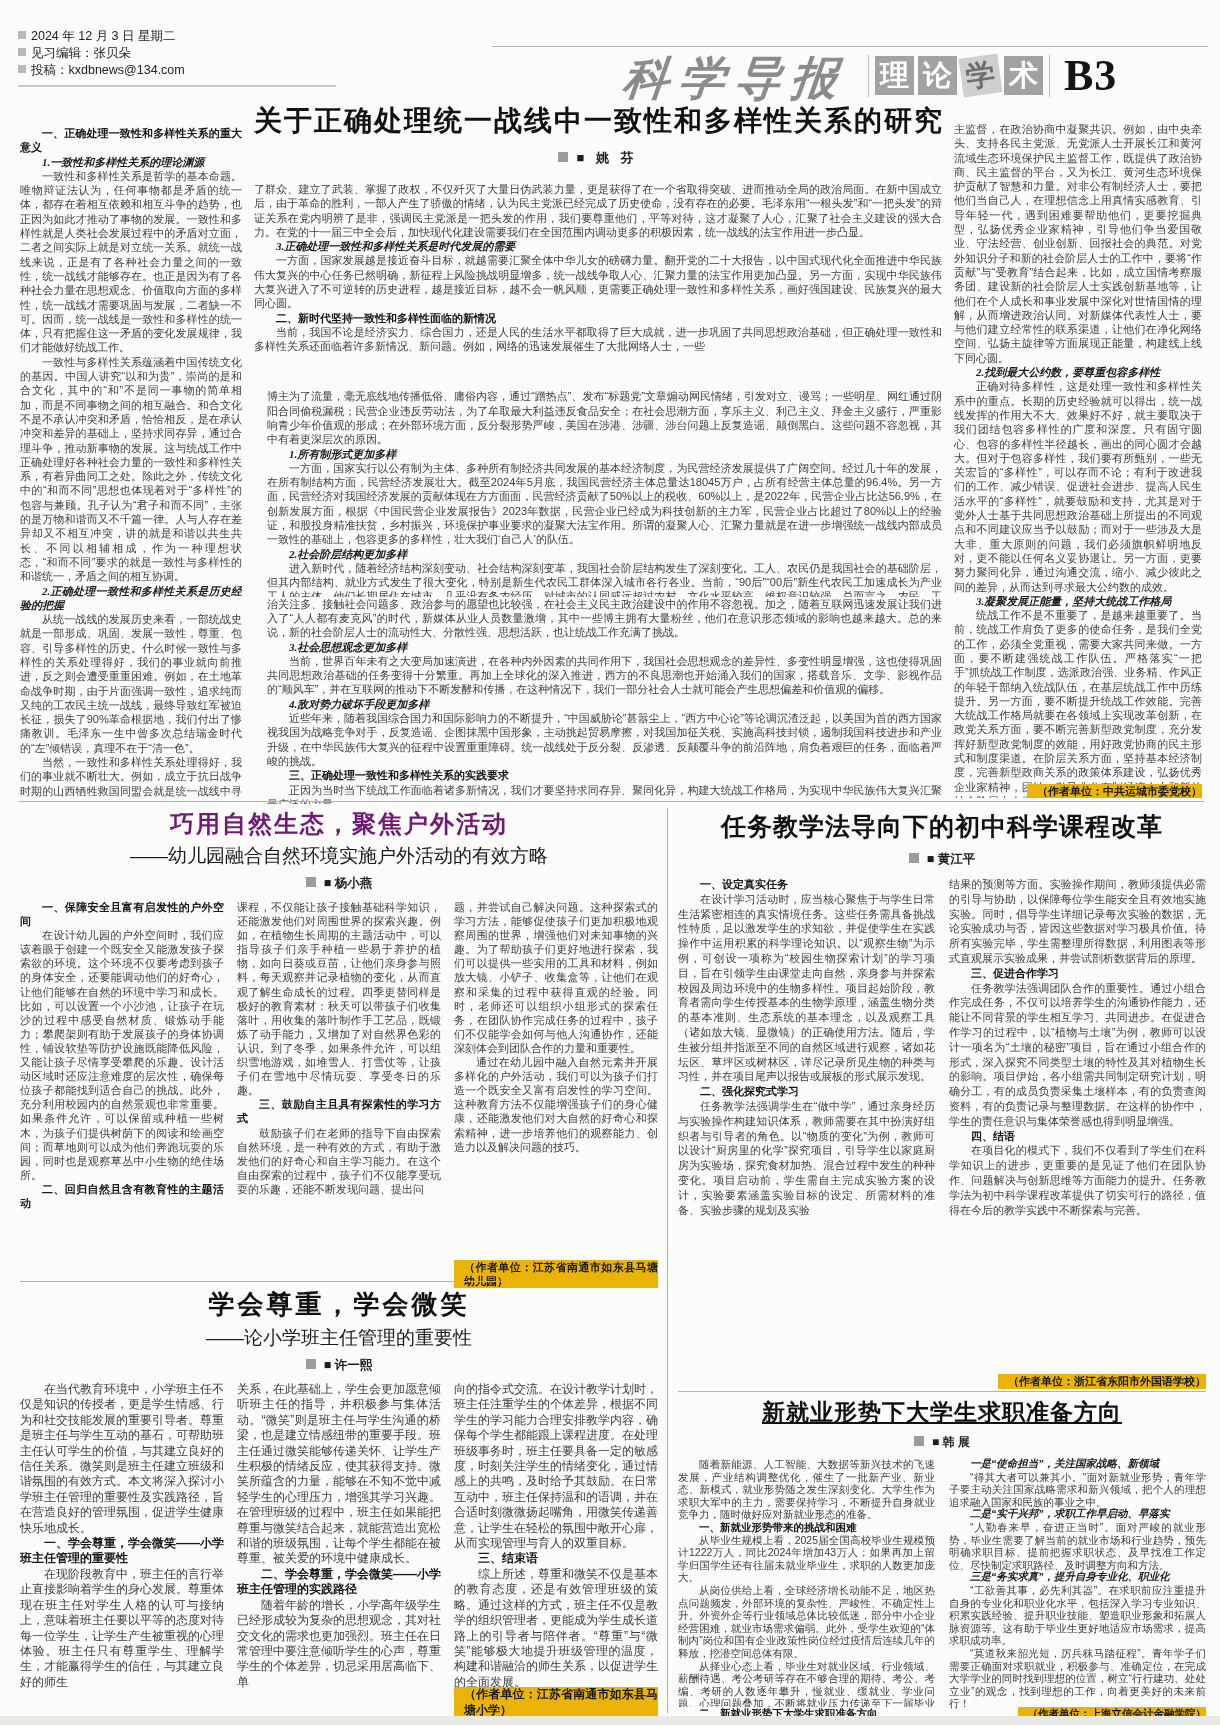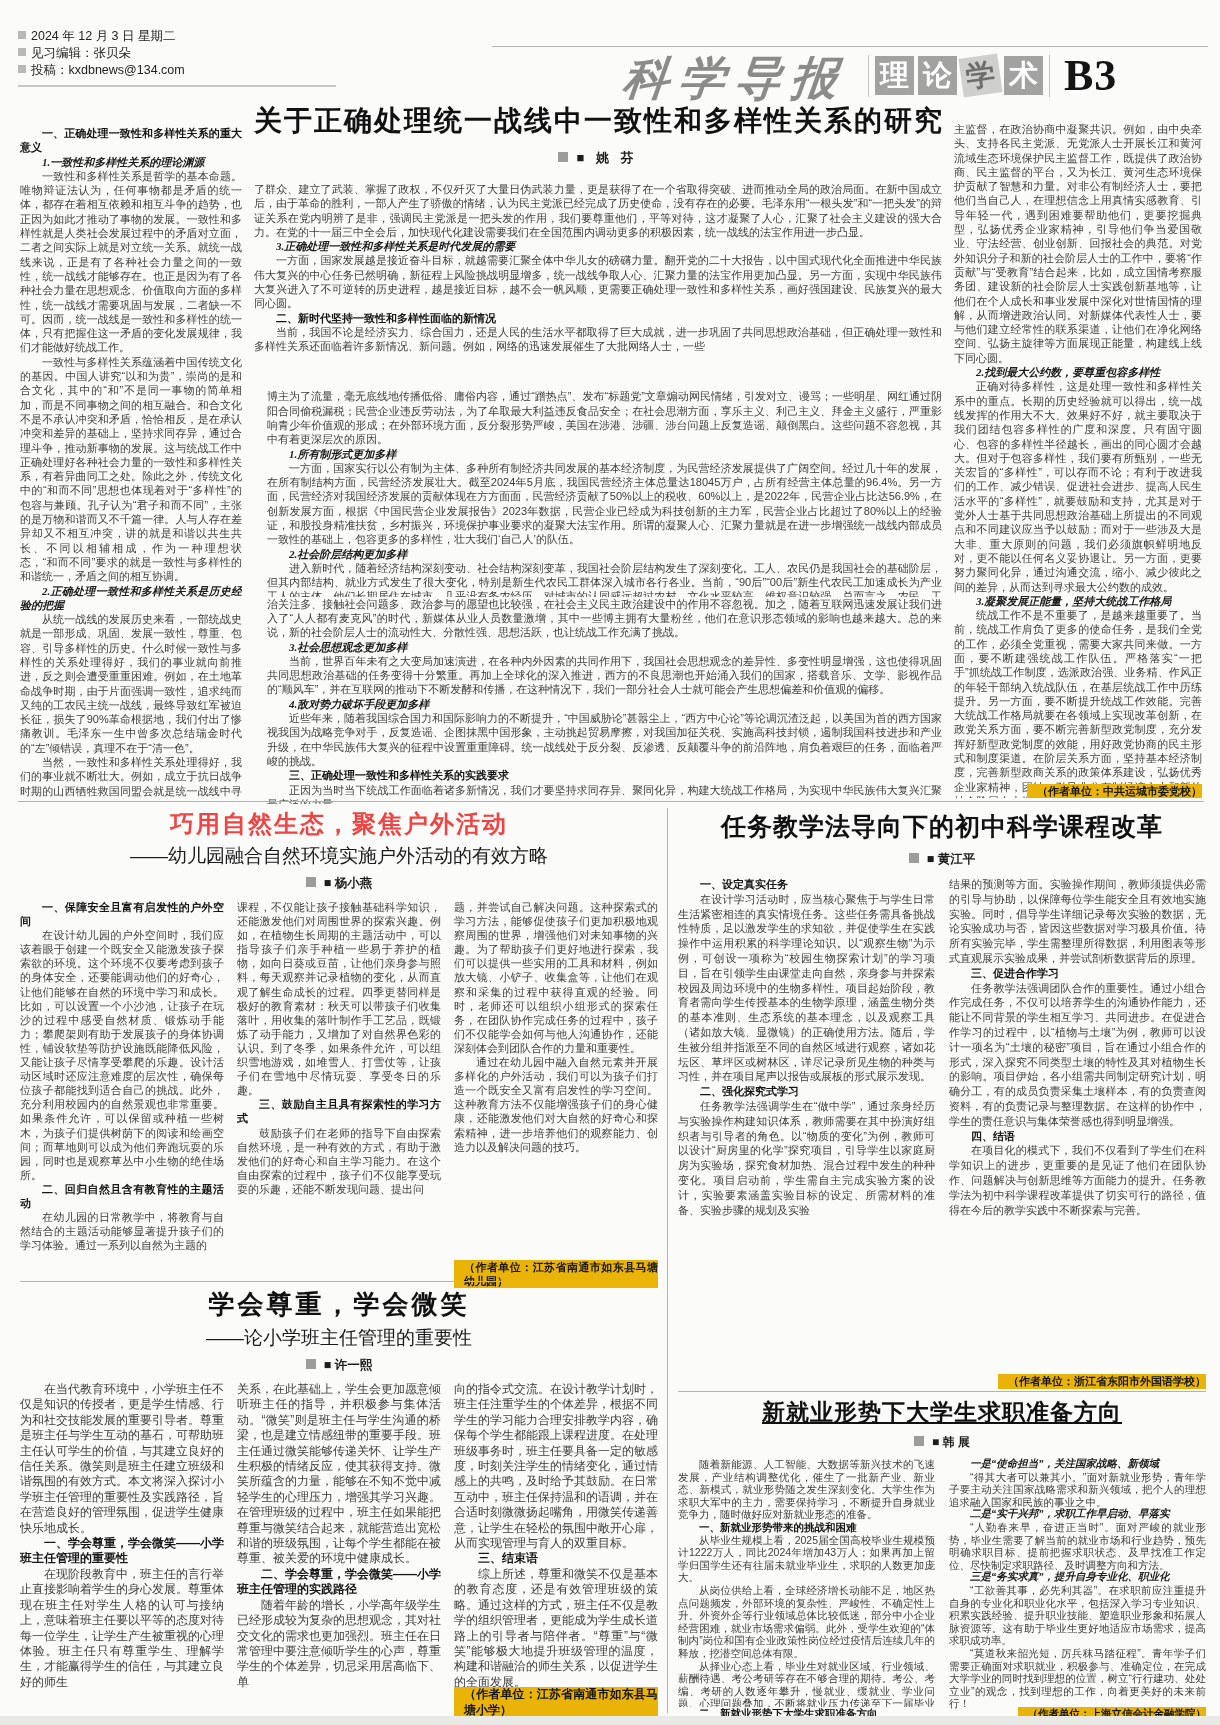--- a/index.html
+++ b/index.html
@@ -47,21 +47,21 @@
 
   
   .rule-mid{position:absolute;left:18px;top:801px;width:1186px;height:1px;background:#b2b2b0;}
   .vrule{position:absolute;left:667px;top:808px;width:1px;height:905px;background:#b2b2b0;}
   .rule-left2{position:absolute;left:20px;top:1281px;width:638px;height:1px;background:#b2b2b0;}
   .rule-right2{position:absolute;left:678px;top:1391px;width:528px;height:1px;background:#b2b2b0;}
   .bottom-strip{position:absolute;left:0;bottom:0;width:100%;height:9px;background:#e9e9e5;}
 
   
   .a2{position:absolute;left:20px;top:808px;width:638px;height:470px;}
-  .a2 .a-title{margin:0;font-size:24px;font-weight:bold;color:#ef4444;text-align:center;letter-spacing:2px;}
+  .a2 .a-title{margin:0;font-size:24px;font-weight:bold;color:#701a75;text-align:center;letter-spacing:2px;}
   .a2 .a-sub{font-size:19px;color:#1b1b1b;text-align:center;margin-top:3px;}
   .a2 .a-byline{font-size:12.5px;font-weight:bold;margin-top:6px;}
   .a2-body{display:flex;margin-top:8px;height:388px;}
   .a2-body .col{flex:1;height:388px;font-size:11px;line-height:14.1px;}
   .a2-body .col + .col{margin-left:13px;}
 
   
   .a3{position:absolute;left:678px;top:808px;width:528px;height:580px;}
   .a3 .a-title{margin:2px 0 0 0;font-size:25px;font-weight:bold;color:#111;text-align:center;letter-spacing:1px;white-space:nowrap;}
   .a3 .a-byline{font-size:12.5px;font-weight:bold;margin-top:8px;}
@@ -170,21 +170,20 @@
 
   <div class="a2">
     <h2 class="a-title">巧用自然生态，聚焦户外活动</h2>
     <div class="a-sub">——幼儿园融合自然环境实施户外活动的有效方略</div>
     <div class="byline a-byline"><span class="sq"></span><span>■ 杨小燕</span></div>
     <div class="a2-body">
       <div class="col">
           <div class="blk-h">一、保障安全且富有启发性的户外空间</div>
           <div class="blk-p">在设计幼儿园的户外空间时，我们应该着眼于创建一个既安全又能激发孩子探索欲的环境。这个环境不仅要考虑到孩子的身体安全，还要能调动他们的好奇心，让他们能够在自然的环境中学习和成长。比如，可以设置一个小沙池，让孩子在玩沙的过程中感受自然材质、锻炼动手能力；攀爬架则有助于发展孩子的身体协调性，铺设软垫等防护设施既能降低风险，又能让孩子尽情享受攀爬的乐趣。设计活动区域时还应注意难度的层次性，确保每位孩子都能找到适合自己的挑战。此外，充分利用校园内的自然景观也非常重要。如果条件允许，可以保留或种植一些树木，为孩子们提供树荫下的阅读和绘画空间；而草地则可以成为他们奔跑玩耍的乐园，同时也是观察草丛中小生物的绝佳场所。</div>
           <div class="blk-h">二、回归自然且含有教育性的主题活动</div>
-          <div class="blk-p">在幼儿园的日常教学中，将教育与自然结合的主题活动能够显著提升孩子们的学习体验。通过一系列以自然为主题的</div>
         </div>
       <div class="col">
           <div class="blk-c">课程，不仅能让孩子接触基础科学知识，还能激发他们对周围世界的探索兴趣。例如，在植物生长周期的主题活动中，可以指导孩子们亲手种植一些易于养护的植物，如向日葵或豆苗，让他们亲身参与照料，每天观察并记录植物的变化，从而直观了解生命成长的过程。四季更替同样是极好的教育素材：秋天可以带孩子们收集落叶，用收集的落叶制作手工艺品，既锻炼了动手能力，又增加了对自然界色彩的认识。到了冬季，如果条件允许，可以组织雪地游戏，如堆雪人、打雪仗等，让孩子们在雪地中尽情玩耍、享受冬日的乐趣。</div>
           <div class="blk-h">三、鼓励自主且具有探索性的学习方式</div>
           <div class="blk-p">鼓励孩子们在老师的指导下自由探索自然环境，是一种有效的方式，有助于激发他们的好奇心和自主学习能力。在这个自由探索的过程中，孩子们不仅能享受玩耍的乐趣，还能不断发现问题、提出问</div>
         </div>
       <div class="col">
           <div class="blk-c">题，并尝试自己解决问题。这种探索式的学习方法，能够促使孩子们更加积极地观察周围的世界，增强他们对未知事物的兴趣。为了帮助孩子们更好地进行探索，我们可以提供一些实用的工具和材料，例如放大镜、小铲子、收集盒等，让他们在观察和采集的过程中获得直观的经验。同时，老师还可以组织小组形式的探索任务，在团队协作完成任务的过程中，孩子们不仅能学会如何与他人沟通协作，还能深刻体会到团队合作的力量和重要性。</div>
           <div class="blk-p">通过在幼儿园中融入自然元素并开展多样化的户外活动，我们可以为孩子们打造一个既安全又富有启发性的学习空间。这种教育方法不仅能增强孩子们的身心健康，还能激发他们对大自然的好奇心和探索精神，进一步培养他们的观察能力、创造力以及解决问题的技巧。</div>
           <div class="blk-a">（作者单位：江苏省南通市如东县马塘幼儿园）</div>

